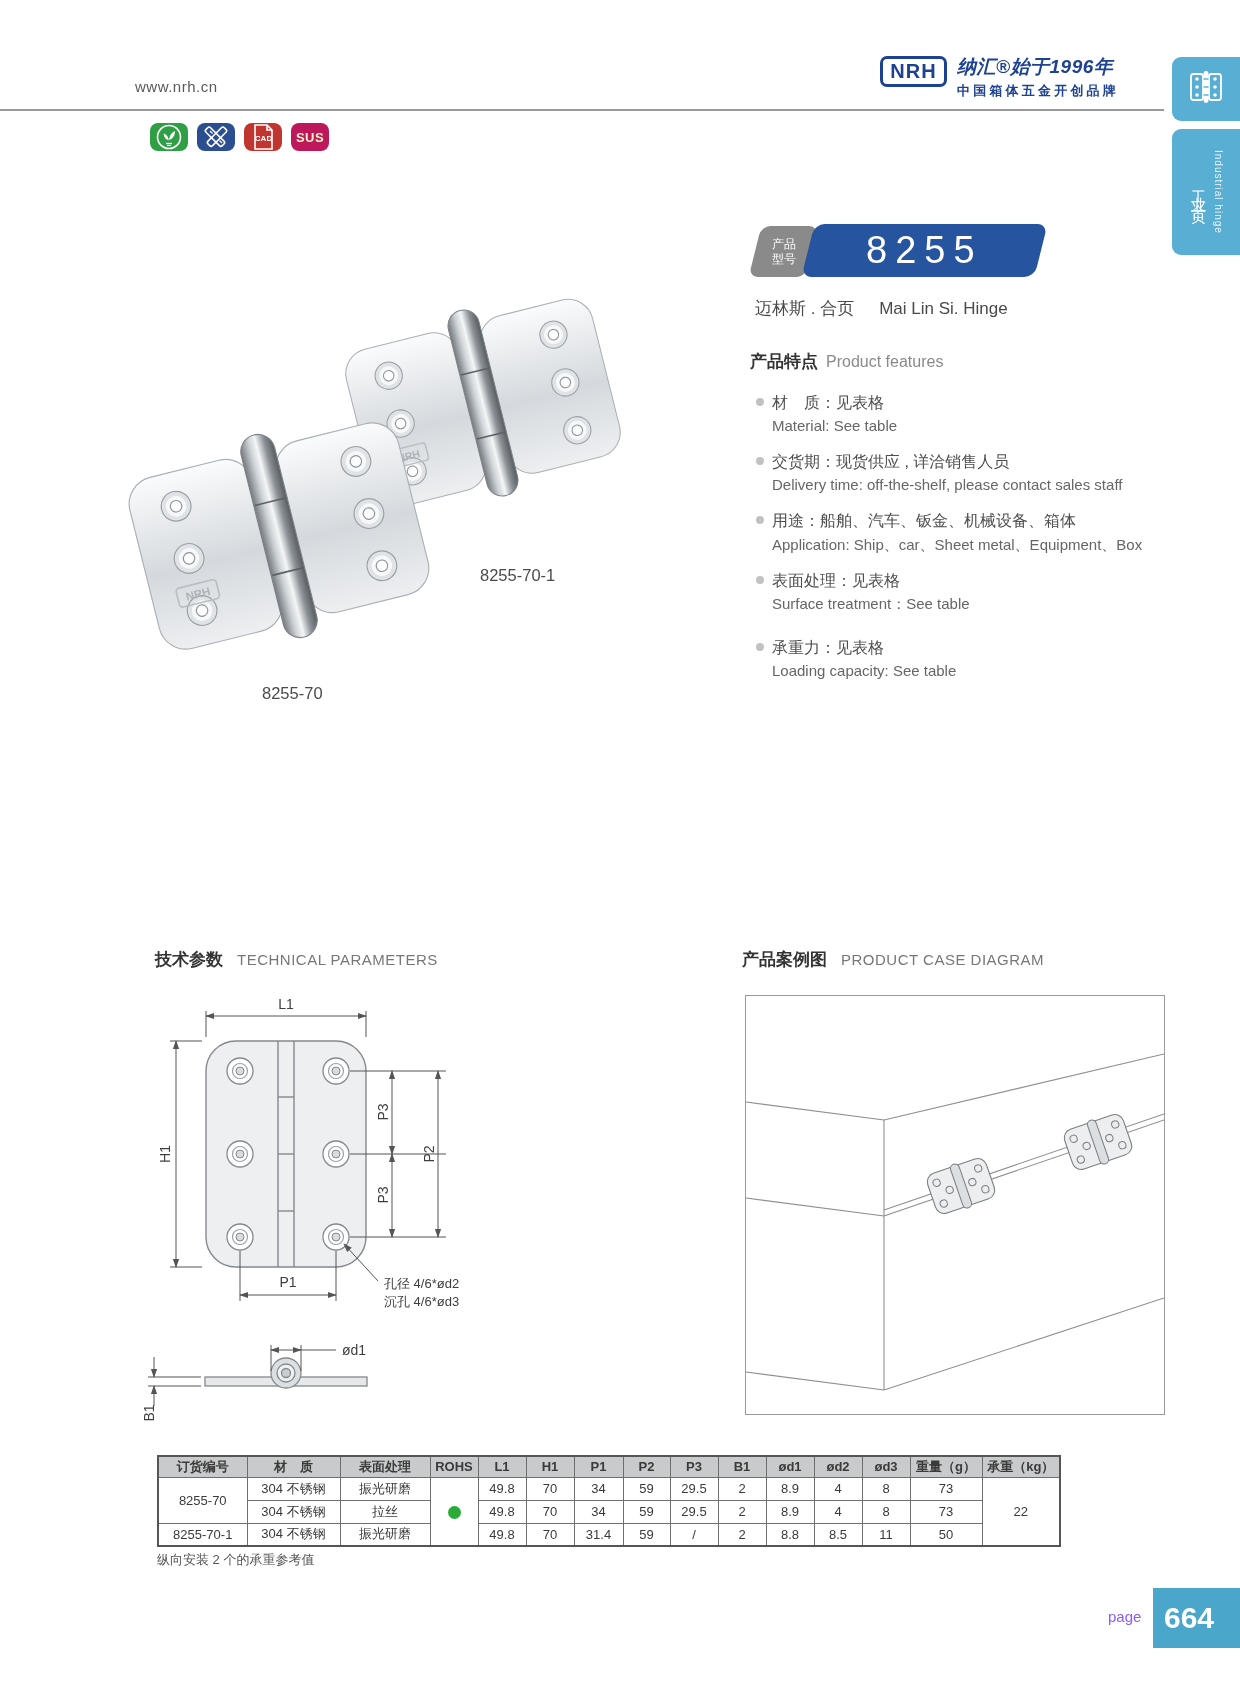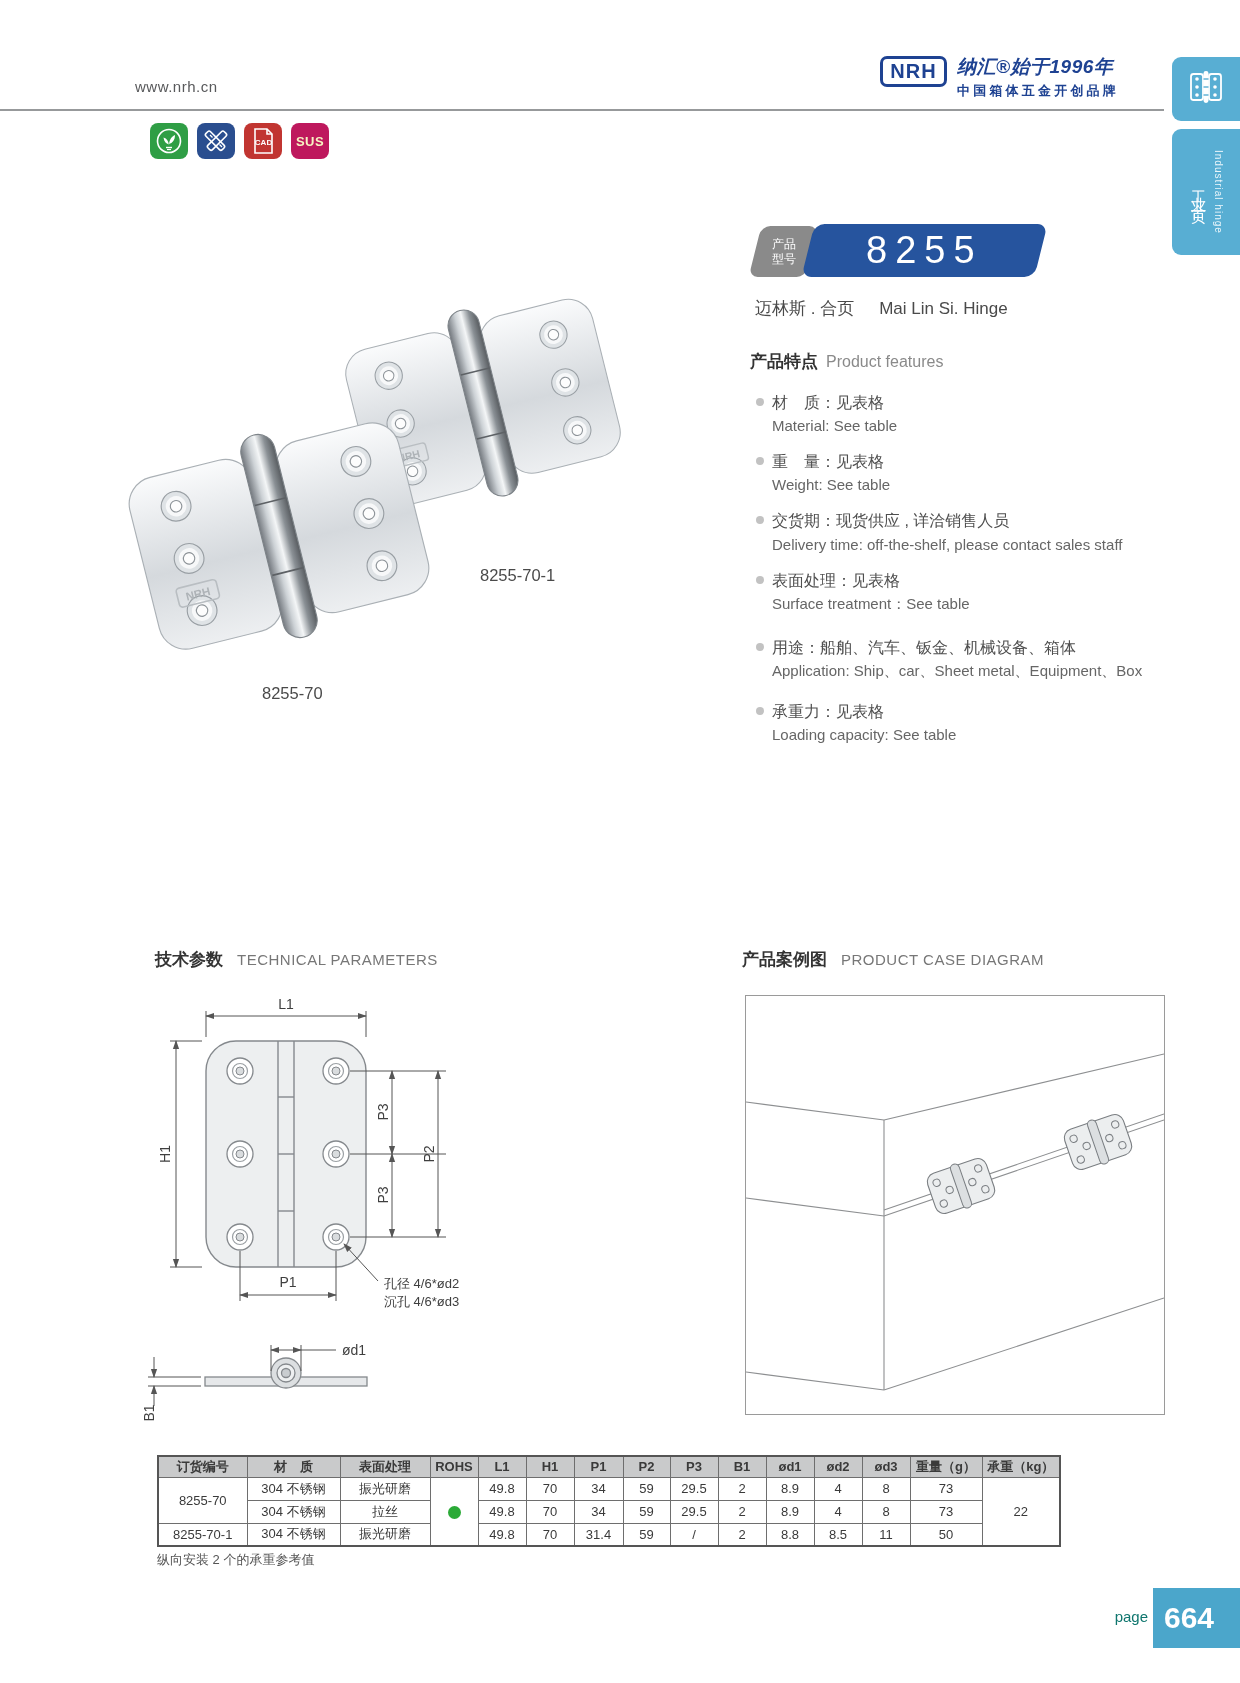--- a/index.html
+++ b/index.html
@@ -18,21 +18,21 @@
 
   
   .side-tab { position:absolute; left:1172px; width:68px; background:#58aed3; border-radius:9px 0 0 9px; }
   .side-tab.icon-tab { top:57px; height:64px; display:flex; align-items:center; justify-content:center; }
   .side-tab.text-tab { top:129px; height:126px; display:flex; align-items:center; justify-content:center; gap:5px; }
   .v-cn { writing-mode:vertical-lr; text-orientation:upright; color:#fff; font-size:15px; letter-spacing:7px; }
   .v-en { writing-mode:vertical-rl; color:#eaf6fb; font-size:10px; letter-spacing:1px; }
 
   
   .badges { position:absolute; left:150px; top:123px; display:flex; gap:9px; }
-  .badge { width:38px; height:36px; border-radius:8px; display:flex; align-items:center; justify-content:center; }
+  .badge { width:38px; height:28px; border-radius:8px; display:flex; align-items:center; justify-content:center; }
   .badge.green { background:#2f9e45; }
   .badge.blue  { background:#2a4e8f; }
   .badge.red   { background:#c13531; }
   .badge.yellow{ background:#be185d; }
   .badge .sus-t { color:#f7f3c2; font-weight:bold; font-size:13px; letter-spacing:.5px; }
 
   
   .tag-shape { position:absolute; left:755px; top:226px; width:57px; height:51px; background:#8a8a8a; border-radius:9px;
                transform:skewX(-14deg); display:flex; align-items:center; justify-content:center; }
   .tag-shape .inner { transform:skewX(14deg); color:#fff; font-size:12px; line-height:1.25; text-align:center; }
@@ -74,21 +74,21 @@
   .spec-table { position:absolute; left:157px; top:1455px; border-collapse:collapse; table-layout:fixed; }
   .spec-table th, .spec-table td { border:1px solid #6e6e6e; text-align:center; vertical-align:middle;
       font-size:13px; color:#3a3a3a; padding:0; overflow:hidden; white-space:nowrap; }
   .spec-table th { background:#c9cacb; height:21px; font-weight:bold; }
   .spec-table td { height:23px; background:#fff; }
   .spec-table { border:2px solid #555; }
   .rohs-dot { display:inline-block; width:13px; height:13px; border-radius:50%; background:#2baa37; vertical-align:middle; }
   .table-note { position:absolute; left:157px; top:1551px; font-size:13px; color:#555; }
 
   
-  .page-label { position:absolute; left:1108px; top:1608px; width:40px; text-align:right; font-size:15px; color:#0f766e; }
+  .page-label { position:absolute; left:1108px; top:1608px; width:40px; font-size:15px; color:#8b5cf6; }
   .page-box { position:absolute; left:1153px; top:1588px; width:87px; height:60px; background:#4ba6cb;
               color:#fff; font-size:30px; font-weight:bold; display:flex; align-items:center; padding-left:11px; }
 
   svg text { font-family:"Liberation Sans", sans-serif; }
   .dim-t { font-size:14px; fill:#3f3f3f; }
   .note-t { font-size:13px; fill:#3f3f3f; }
 </style>
 </head>
 <body>
 
@@ -245,37 +245,32 @@
       <span>产品特点</span><span class="en">Product features</span>
     </h2>
     <ul class="feat-list">
       <li class="feat-item">
         <span class="dot"></span>
         <div class="cn">材　质：见表格</div>
         <div class="en">Material: See table</div>
       </li>
       <li class="feat-item">
         <span class="dot"></span>
-        <div class="cn">重　量：见表格</div>
-        <div class="en">Weight: See table</div>
-      </li>
-      <li class="feat-item">
-        <span class="dot"></span>
         <div class="cn">交货期：现货供应 , 详洽销售人员</div>
         <div class="en">Delivery time: off-the-shelf, please contact sales staff</div>
       </li>
       <li class="feat-item">
         <span class="dot"></span>
-        <div class="cn">表面处理：见表格</div>
-        <div class="en">Surface treatment：See table</div>
+        <div class="cn">用途：船舶、汽车、钣金、机械设备、箱体</div>
+        <div class="en">Application: Ship、car、Sheet metal、Equipment、Box</div>
       </li>
       <li class="feat-item">
         <span class="dot"></span>
-        <div class="cn">用途：船舶、汽车、钣金、机械设备、箱体</div>
-        <div class="en">Application: Ship、car、Sheet metal、Equipment、Box</div>
+        <div class="cn">表面处理：见表格</div>
+        <div class="en">Surface treatment：See table</div>
       </li>
       <li class="feat-item">
         <span class="dot"></span>
         <div class="cn">承重力：见表格</div>
         <div class="en">Loading capacity: See table</div>
       </li>
     </ul>
   </div>
 
   <div class="sec-head tech-head">

